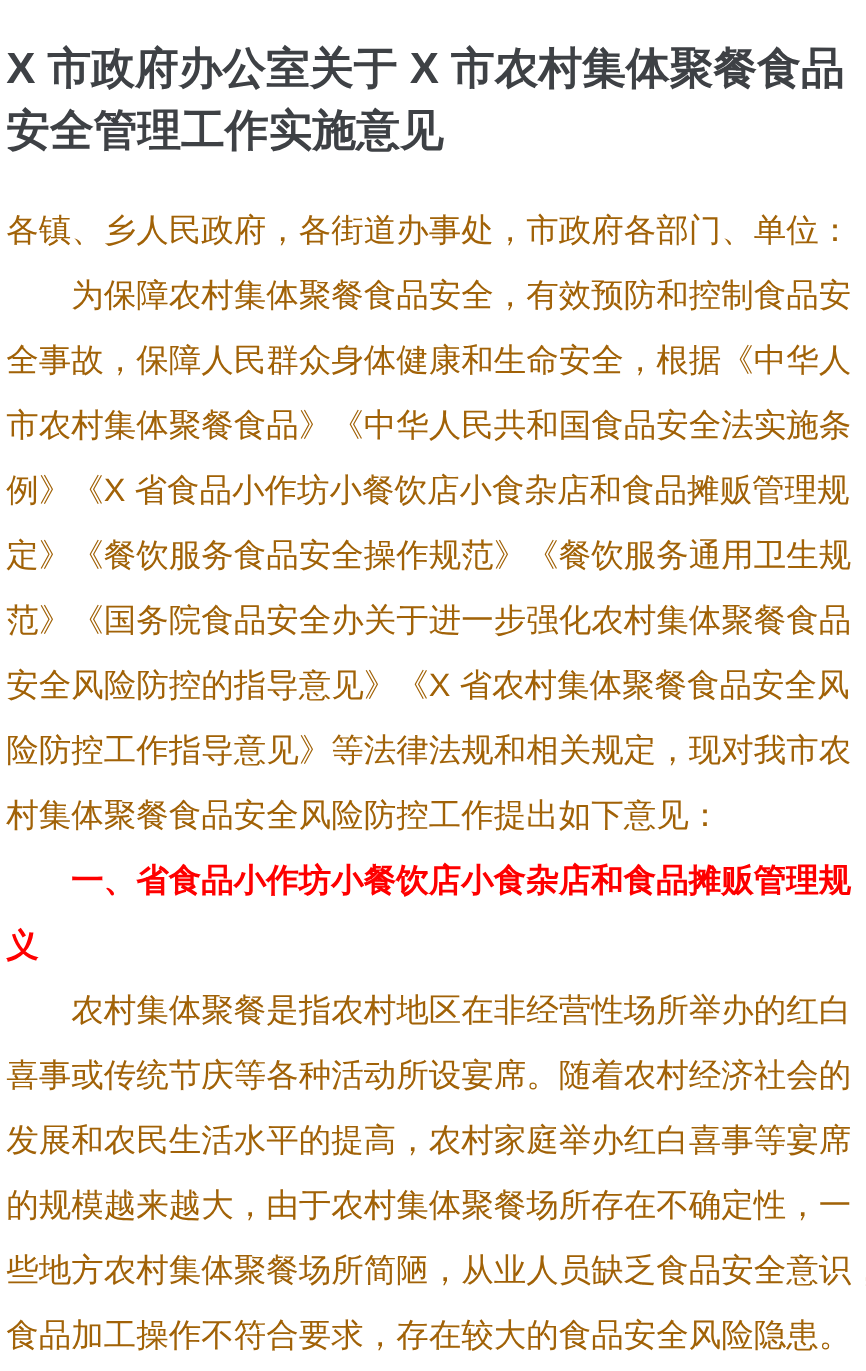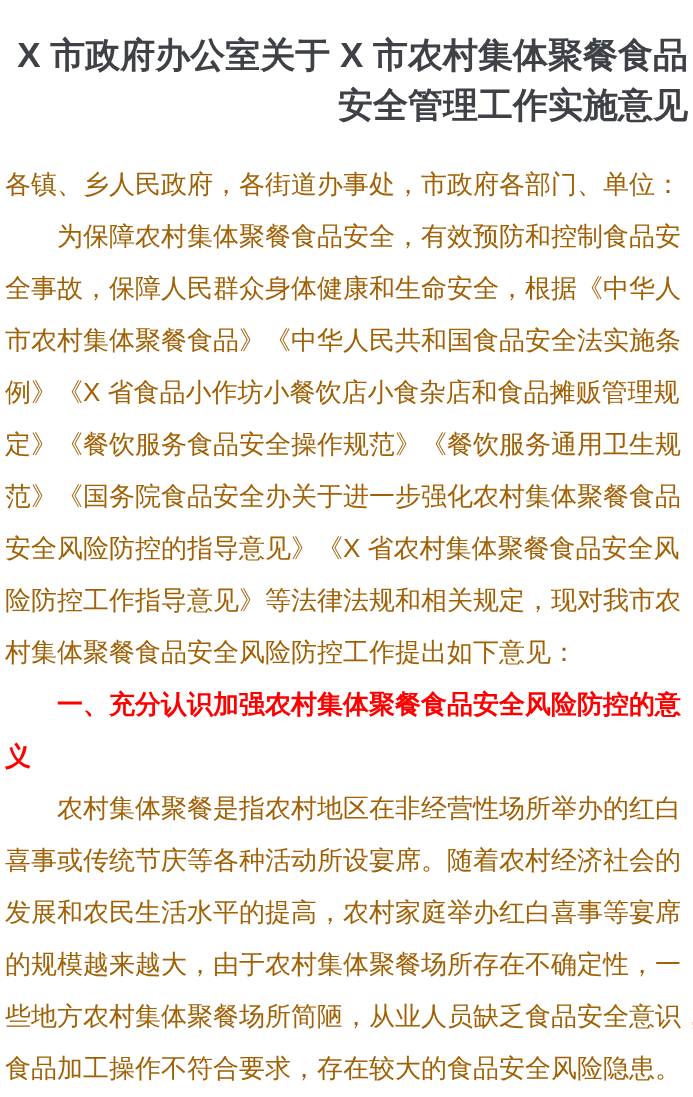--- a/index.html
+++ b/index.html
@@ -14,21 +14,21 @@
   }
   .page {
     width: 693px;
     padding: 30px 5px 10px 5px;
   }
   .doc-title {
     font-size: 35px;
     line-height: 50px;
     font-weight: bold;
     color: #3e4145;
-    text-align: right;
+    text-align: left;
     white-space: pre;
     margin-bottom: 28px;
   }
   .para {
     font-size: 26px;
     line-height: 52px;
     color: #a16207;
     white-space: pre;
     text-indent: 2em;
   }
@@ -57,21 +57,21 @@
   <p class="para">为保障农村集体聚餐食品安全，有效预防和控制食品安
 全事故，保障人民群众身体健康和生命安全，根据《中华人
 市农村集体聚餐食品》《中华人民共和国食品安全法实施条
 例》《X 省食品小作坊小餐饮店小食杂店和食品摊贩管理规
 定》《餐饮服务食品安全操作规范》《餐饮服务通用卫生规
 范》《国务院食品安全办关于进一步强化农村集体聚餐食品
 安全风险防控的指导意见》《X 省农村集体聚餐食品安全风
 险防控工作指导意见》等法律法规和相关规定，现对我市农
 村集体聚餐食品安全风险防控工作提出如下意见：</p>
 
-  <h2 class="section-heading">一、充分认识加强农村集体聚餐食品安全风险防控的意
+  <h2 class="section-heading">一、省食品小作坊小餐饮店小食杂店和食品摊贩管理规
 义</h2>
 
   <p class="para">农村集体聚餐是指农村地区在非经营性场所举办的红白
 喜事或传统节庆等各种活动所设宴席。随着农村经济社会的
 发展和农民生活水平的提高，农村家庭举办红白喜事等宴席
 的规模越来越大，由于农村集体聚餐场所存在不确定性，一
 些地方农村集体聚餐场所简陋，从业人员缺乏食品安全意识，
 食品加工操作不符合要求，存在较大的食品安全风险隐患。</p>
 
 </div>

